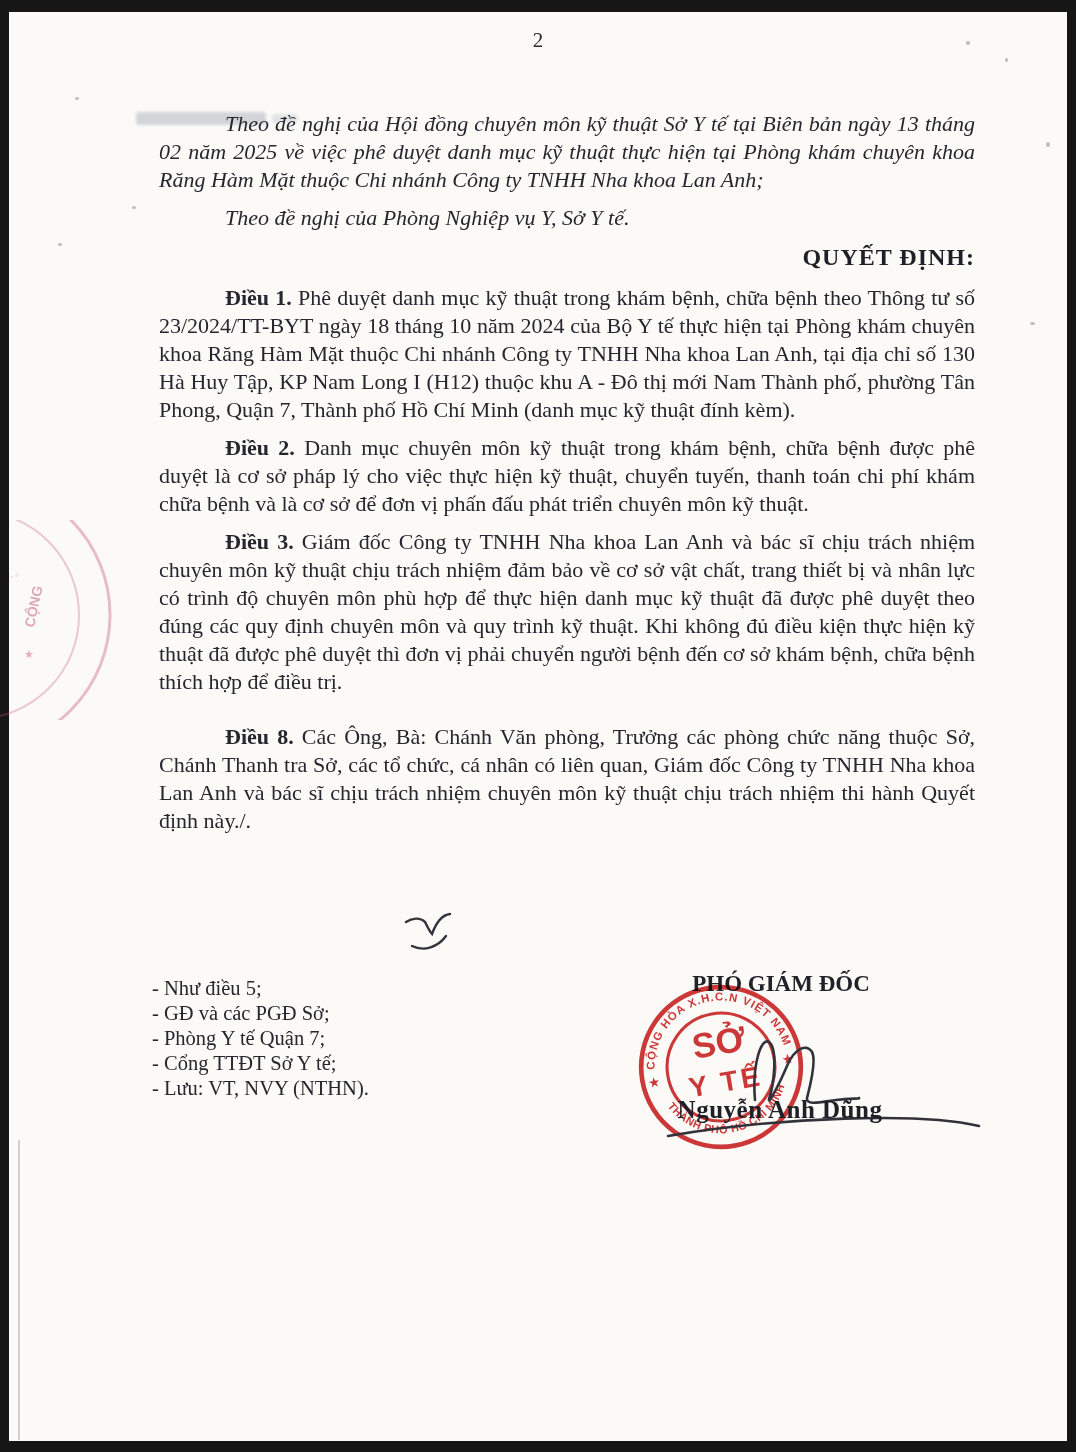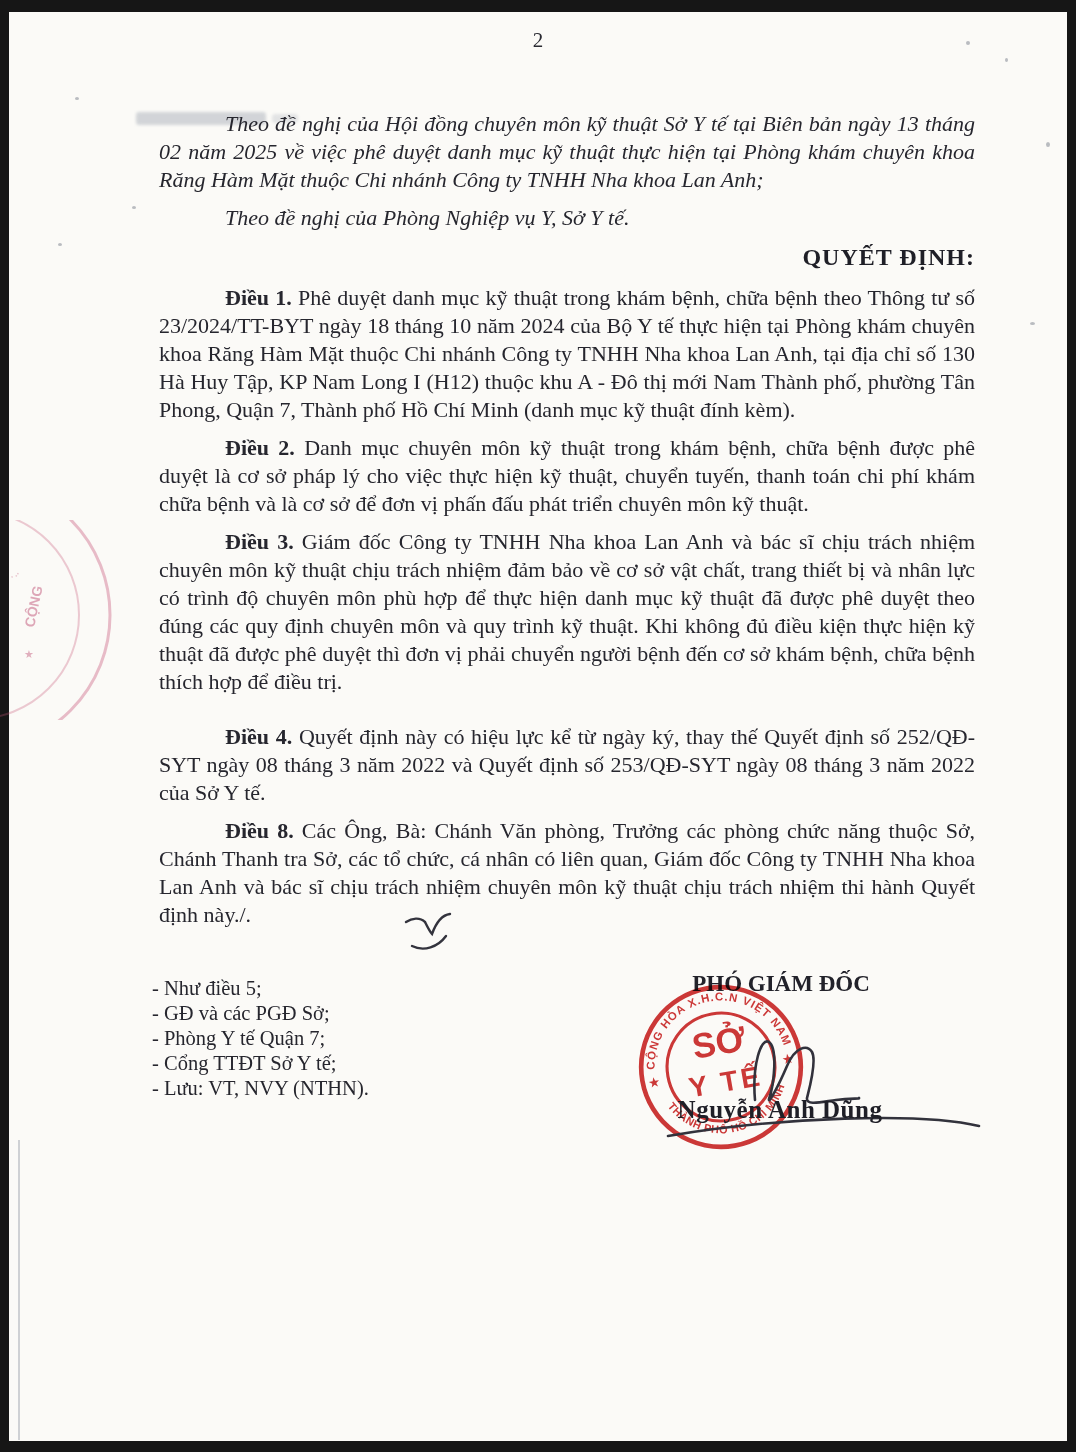--- a/index.html
+++ b/index.html
@@ -103,21 +103,20 @@
   </svg>
 
   <div class="content">
     <p class="pre">Theo đề nghị của Hội đồng chuyên môn kỹ thuật Sở Y tế tại Biên bản ngày 13 tháng 02 năm 2025 về việc phê duyệt danh mục kỹ thuật thực hiện tại Phòng khám chuyên khoa Răng Hàm Mặt thuộc Chi nhánh Công ty TNHH Nha khoa Lan Anh;</p>
     <p class="pre">Theo đề nghị của Phòng Nghiệp vụ Y, Sở Y tế.</p>
     <h2>QUYẾT ĐỊNH:</h2>
 
     <p><b class="lbl">Điều 1.</b> <span>Phê duyệt danh mục kỹ thuật trong khám bệnh, chữa bệnh theo Thông tư số 23/2024/TT-BYT ngày 18 tháng 10 năm 2024 của Bộ Y tế thực hiện tại Phòng khám chuyên khoa Răng Hàm Mặt thuộc Chi nhánh Công ty TNHH Nha khoa Lan Anh, tại địa chỉ số 130 Hà Huy Tập, KP Nam Long I (H12) thuộc khu A - Đô thị mới Nam Thành phố, phường Tân Phong, Quận 7, Thành phố Hồ Chí Minh (danh mục kỹ thuật đính kèm).</span></p>
     <p><b class="lbl">Điều 2.</b> <span>Danh mục chuyên môn kỹ thuật trong khám bệnh, chữa bệnh được phê duyệt là cơ sở pháp lý cho việc thực hiện kỹ thuật, chuyển tuyến, thanh toán chi phí khám chữa bệnh và là cơ sở để đơn vị phấn đấu phát triển chuyên môn kỹ thuật.</span></p>
     <p class="d3"><b class="lbl">Điều 3.</b> <span>Giám đốc Công ty TNHH Nha khoa Lan Anh và bác sĩ chịu trách nhiệm chuyên môn kỹ thuật chịu trách nhiệm đảm bảo về cơ sở vật chất, trang thiết bị và nhân lực có trình độ chuyên môn phù hợp để thực hiện danh mục kỹ thuật đã được phê duyệt theo đúng các quy định chuyên môn và quy trình kỹ thuật. Khi không đủ điều kiện thực hiện kỹ thuật đã được phê duyệt thì đơn vị phải chuyển người bệnh đến cơ sở khám bệnh, chữa bệnh thích hợp để điều trị.</span></p>
-    <p><b class="lbl">Điều 4.</b> <span>Quyết định này có hiệu lực kể từ ngày ký, thay thế Quyết định số 252/QĐ-SYT ngày 08 tháng 3 năm 2022 và Quyết định số 253/QĐ-SYT ngày 08 tháng 3 năm 2022 của Sở Y tế.</span></p>
     <p><b class="lbl">Điều 8.</b> <span>Các Ông, Bà: Chánh Văn phòng, Trưởng các phòng chức năng thuộc Sở, Chánh Thanh tra Sở, các tổ chức, cá nhân có liên quan, Giám đốc Công ty TNHH Nha khoa Lan Anh và bác sĩ chịu trách nhiệm chuyên môn kỹ thuật chịu trách nhiệm thi hành Quyết định này./.</span></p>
   </div>
 
   <svg class="checkmark" width="64" height="48" viewBox="0 0 64 48">
     <g fill="none" stroke="#33333d" stroke-width="2.4" stroke-linecap="round">
       <path d="M 8 16 C 14 12, 22 11, 27 16"></path>
       <path d="M 27 16 C 30 22, 32 26, 34 28 C 38 17, 44 9, 52 8"></path>
       <path d="M 14 40 C 26 46, 40 41, 48 30"></path>
     </g>
   </svg>

